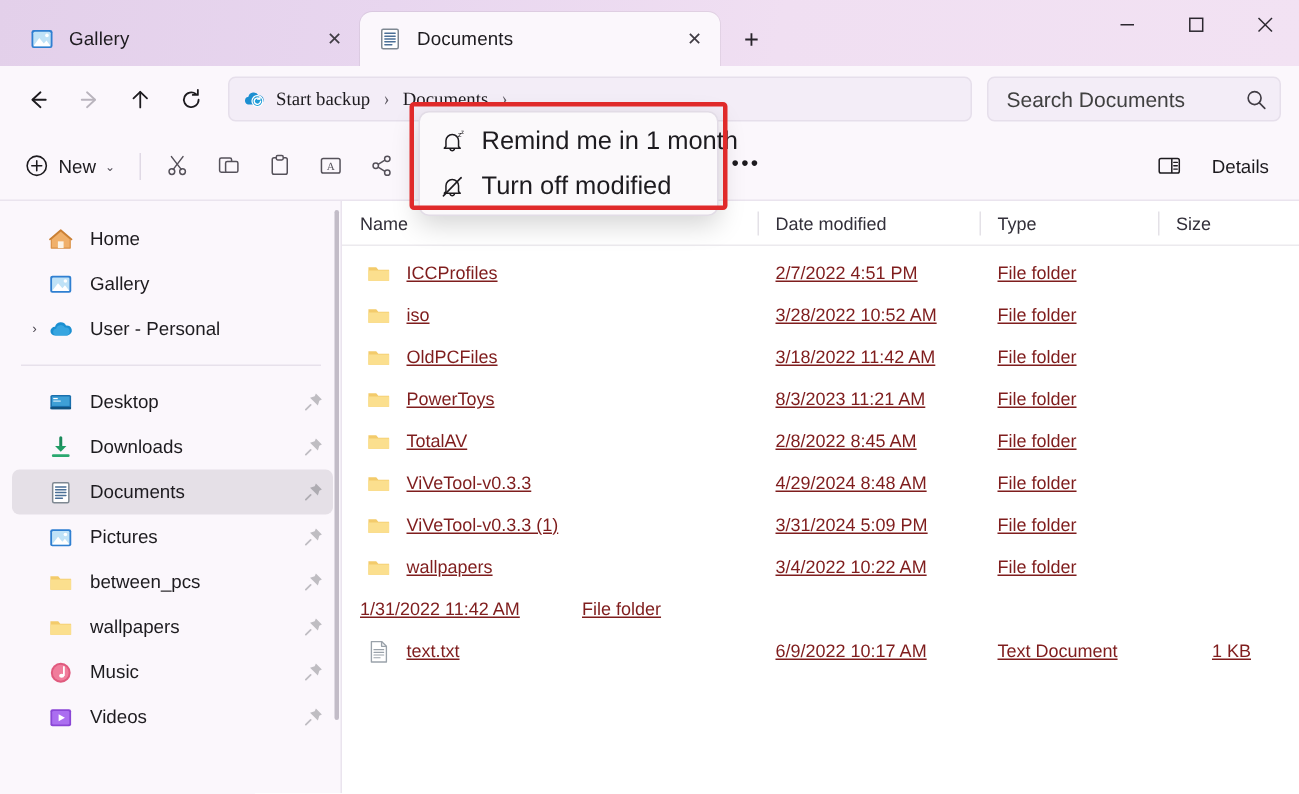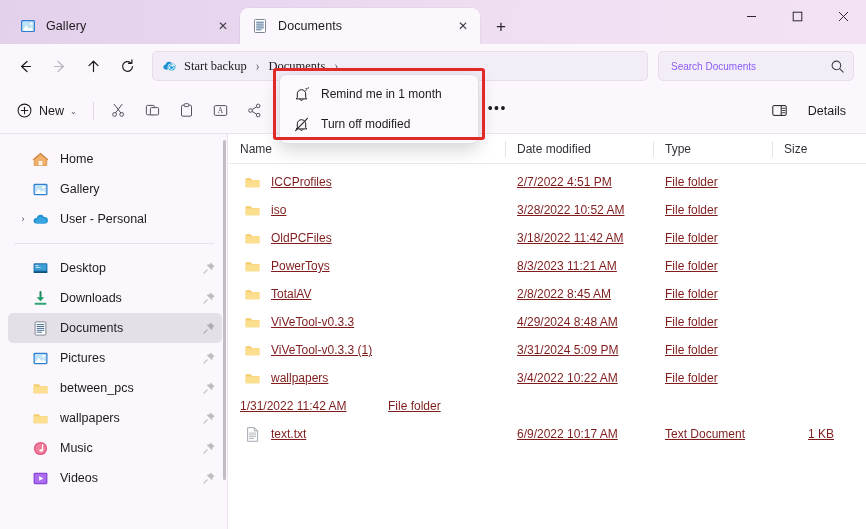--- a/index.html
+++ b/index.html
@@ -158,22 +158,22 @@
     flex: 0 0 196px;
     background: #f3edf7;
     border: 0.6px solid #e6dfeb;
     border-radius: 5px;
     display: flex;
     align-items: center;
     padding: 0 8px 0 12px;
   }
   .searchbox .ph {
     flex: 1;
-    font-size: 10px;
-    color: #8b5cf6;
+    font-size: 14px;
+    color: #404040;
     white-space: nowrap;
   }
 
   
   .toolbar {
     position: absolute;
     left: 0; top: 88px;
     width: 866px; height: 46px;
     background: #fbf7fc;
     display: flex;
@@ -377,21 +377,21 @@
   }
   .fly-item {
     height: 30px;
     display: flex;
     align-items: center;
     padding: 0 10px;
     border-radius: 4px;
     gap: 11px;
   }
   .fly-item .ic { width: 17px; height: 17px; flex: 0 0 17px; color: #1d1b1f; }
-  .fly-item .lb { font-size: 12px; color: #1d1b1f; white-space: nowrap; }
+  .fly-item .lb { font-size: 17px; color: #1d1b1f; white-space: nowrap; }
 
   
   .redbox {
     position: absolute;
     left: 273px; top: 68px;
     width: 212px; height: 72px;
     border: 3px solid #e02a2a;
     border-radius: 3px;
     z-index: 40;
     pointer-events: none;

